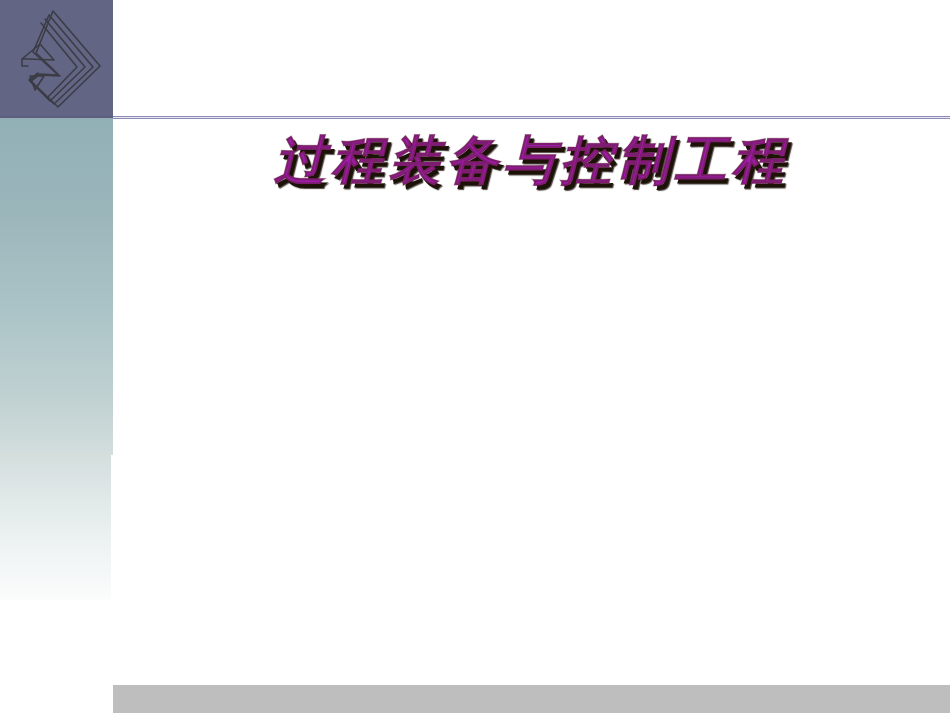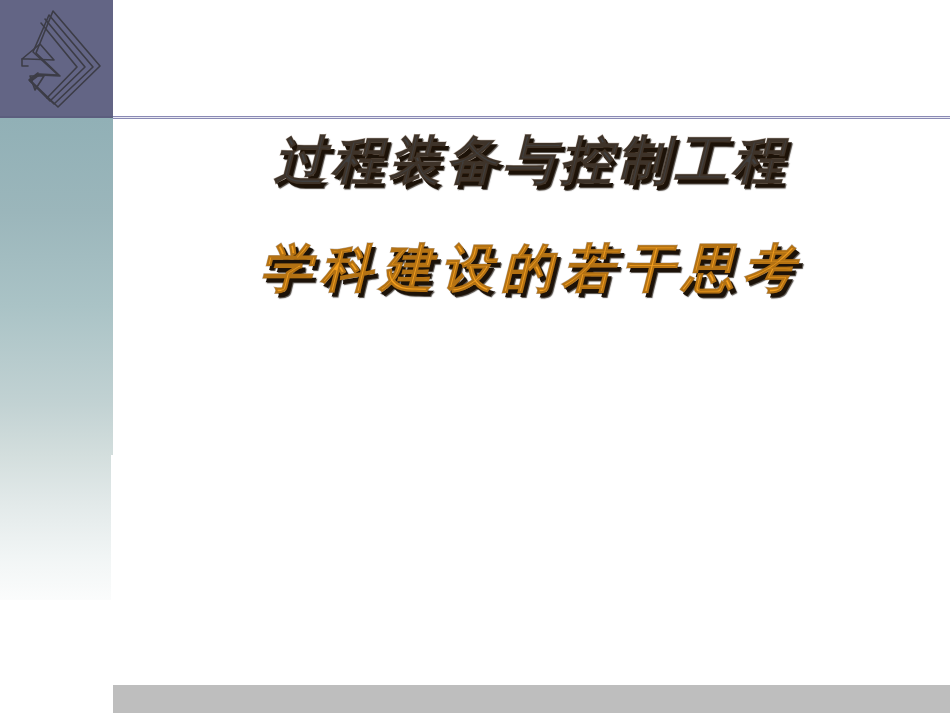--- a/index.html
+++ b/index.html
@@ -103,21 +103,21 @@
     font-weight: bold;
     font-style: italic;
     letter-spacing: 0.10em;
     line-height: 1;
     -webkit-text-stroke: 1px rgba(60,30,0,0.35);
   }
 
   .title-line-1 {
     top: 16px;
     font-size: 52px;
-    color: #404040;
+    color: #a21caf;
     text-shadow:
       3px 4px 0 #1c1208,
       4px 5px 1px rgba(20,12,4,0.75);
   }
   .title-line-2 {
     top: 124px;
     font-size: 52px;
     color: #f5a01e;
     letter-spacing: 0.16em;
     text-shadow:
@@ -161,18 +161,17 @@
   </div>
 
   <div class="header-rule-left"></div>
   <div class="header-rule"></div>
 
   <div class="side-band-upper"></div>
   <div class="side-band-lower"></div>
 
   <div class="title-stack">
     <div class="title-line title-line-1">过程装备与控制工程</div>
-    <div class="title-line title-line-2">学科建设的若干思考</div>
   </div>
 
   <div class="footer-bar"></div>
 
 </div>
 
 </body></html>

